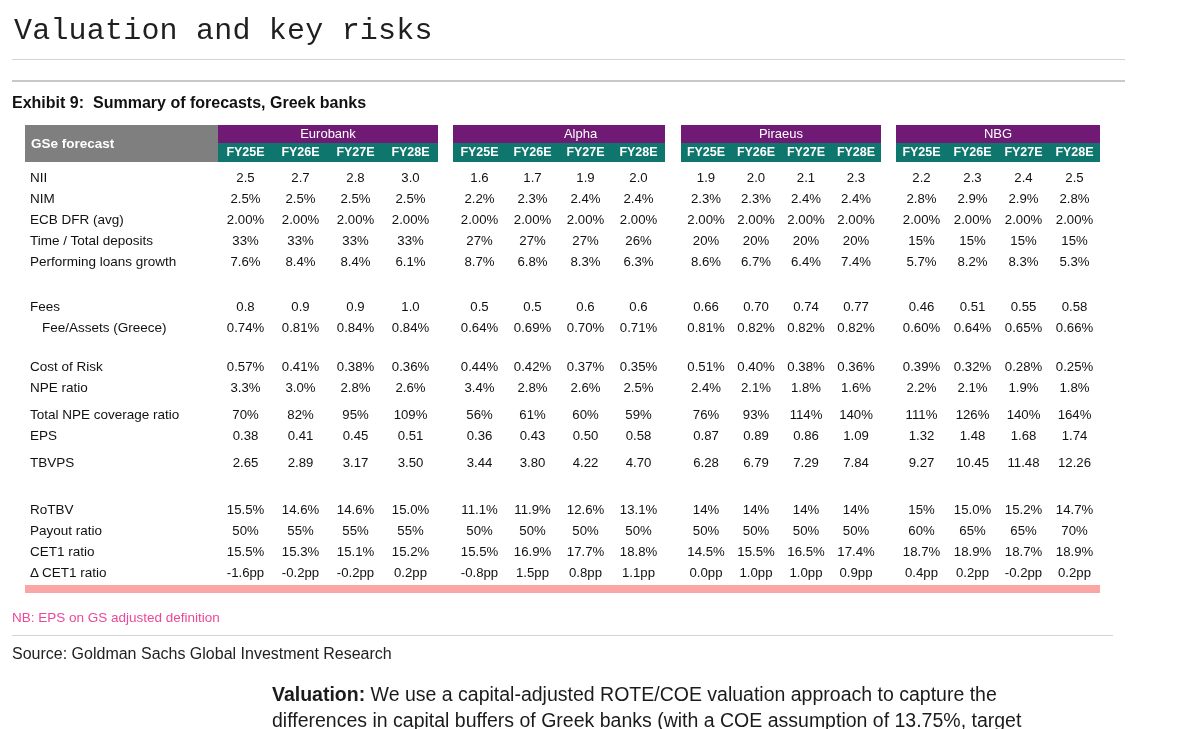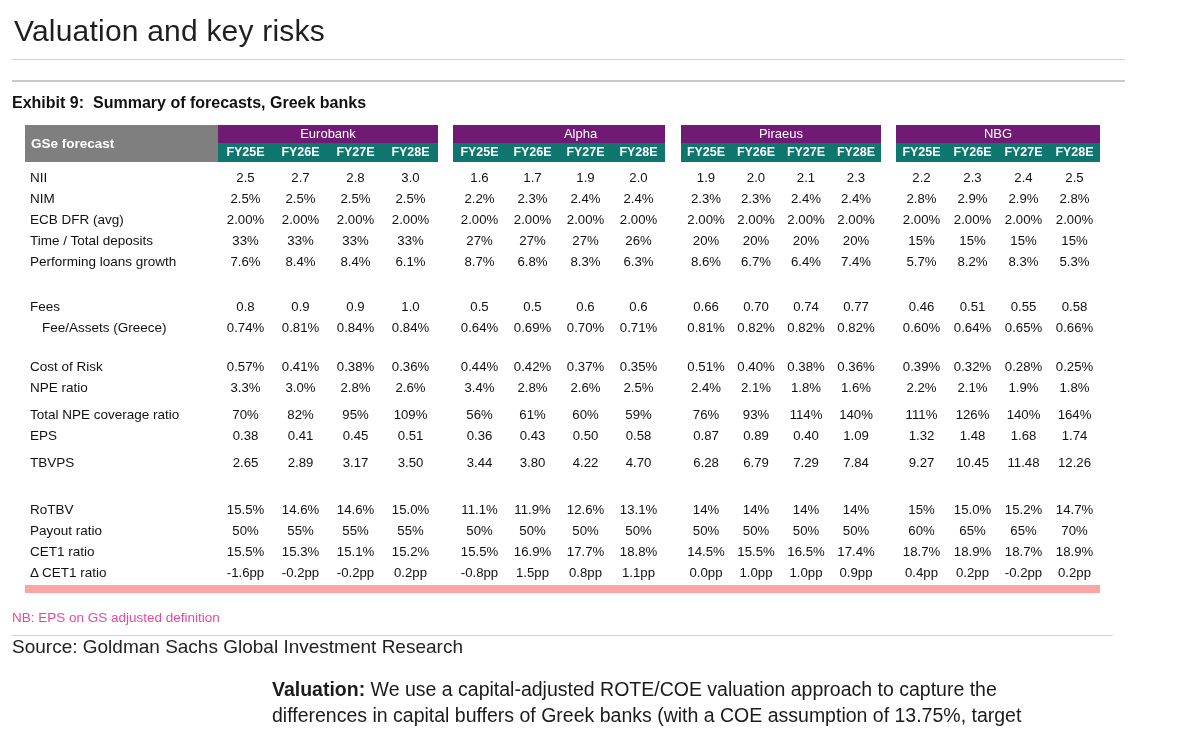--- a/index.html
+++ b/index.html
@@ -1,21 +1,21 @@
 <!DOCTYPE html>
 <html><head>
 <meta charset="utf-8">
 <style>
   * { margin: 0; padding: 0; box-sizing: border-box; }
   html, body { width: 1200px; height: 729px; overflow: hidden; background: #ffffff; }
   body { font-family: "Liberation Sans", sans-serif; color: #1a1a1a; }
   .page { padding: 14px 12px 0 12px; width: 1200px; height: 729px; }
 
   .doc-title {
-    font-family: Liberation Sans, sans-serif;
+    font-family: Liberation Mono, monospace;
     font-size: 30px; font-weight: 500; color: #1f1f1f;
     letter-spacing: 0.2px; margin-left: 2px;
   }
   .rule { height: 0; border-top: 1px solid #d4d4d4; width: 1113px; }
   .rule-1 { margin-top: 11px; }
   .rule-2 { margin-top: 20px; border-top: 2px solid #c9c9c9; }
 
   .exhibit-title { margin-top: 12px; font-size: 16px; font-weight: bold; color: #111; }
   .exhibit-title .ex-name { margin-left: 9px; }
 
@@ -37,21 +37,21 @@
     text-align: center; line-height: 19px; grid-row: 2; }
 
   .trow { height: 21px; line-height: 21px; }
   .row-label { font-size: 13.5px; text-align: left; padding-left: 5px; white-space: nowrap; color: #111; }
   .trow.indent .row-label { padding-left: 17px; }
   .vcell { font-size: 13.2px; text-align: center; white-space: nowrap; color: #111; }
 
   
   .note { margin-top: 17px; font-size: 13.5px; color: #ec4899; }
   .note-rule { margin-top: 10px; border-top: 1px solid #d4d4d4; width: 1101px; }
-  .source { font-size: 19px; color: #222; }
+  .source { margin-top: 9px; font-size: 16px; color: #222; }
 
   .para { margin: 19px 0 0 260px; width: 807px; font-size: 19.5px; line-height: 25.5px; color: #1b1b1b; }
   .para b { font-weight: bold; }
 </style>
 </head>
 <body>
 
 <div class="page">
 
   <h1 class="doc-title">Valuation and key risks</h1>
@@ -321,21 +321,21 @@
           <div class="vcell">0.45</div>
           <div class="vcell">0.51</div>
           <div class="gapcell"></div>
           <div class="vcell">0.36</div>
           <div class="vcell">0.43</div>
           <div class="vcell">0.50</div>
           <div class="vcell">0.58</div>
           <div class="gapcell"></div>
           <div class="vcell">0.87</div>
           <div class="vcell">0.89</div>
-          <div class="vcell">0.40</div>
+          <div class="vcell">0.86</div>
           <div class="vcell">1.09</div>
           <div class="gapcell"></div>
           <div class="vcell">1.32</div>
           <div class="vcell">1.48</div>
           <div class="vcell">1.68</div>
           <div class="vcell">1.74</div>
         </div>
       </div>
       <div class="tgroup" style="margin-top: 6px;">
         <div class="trow grid-cols">

